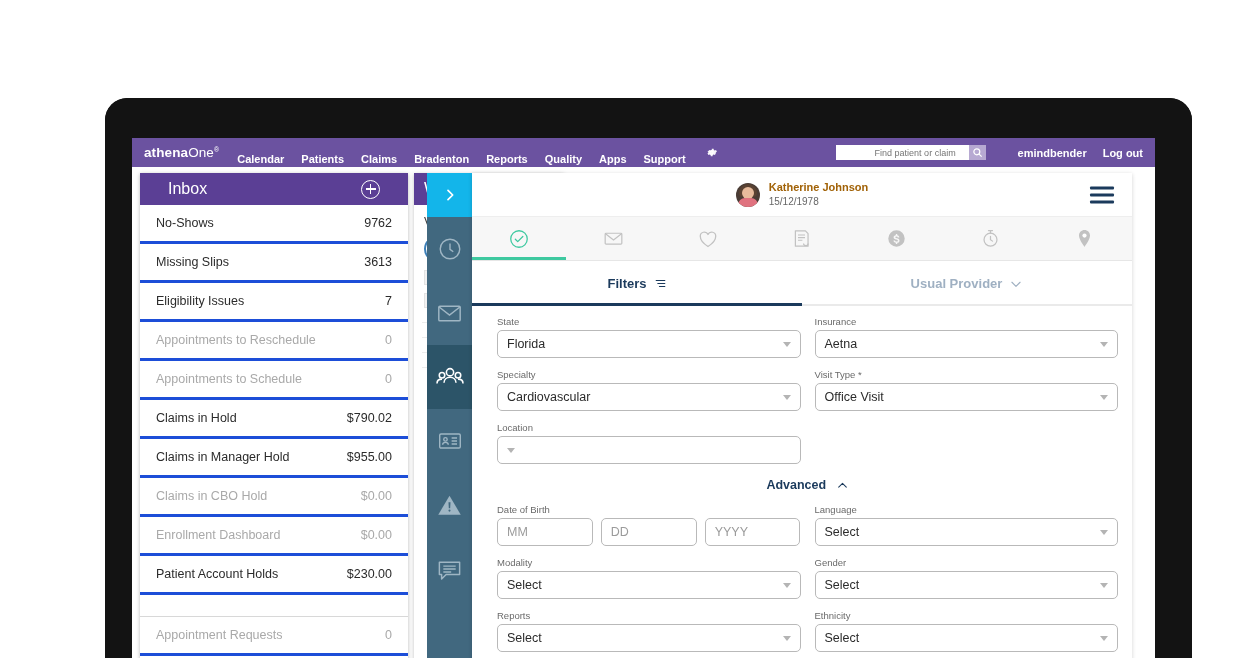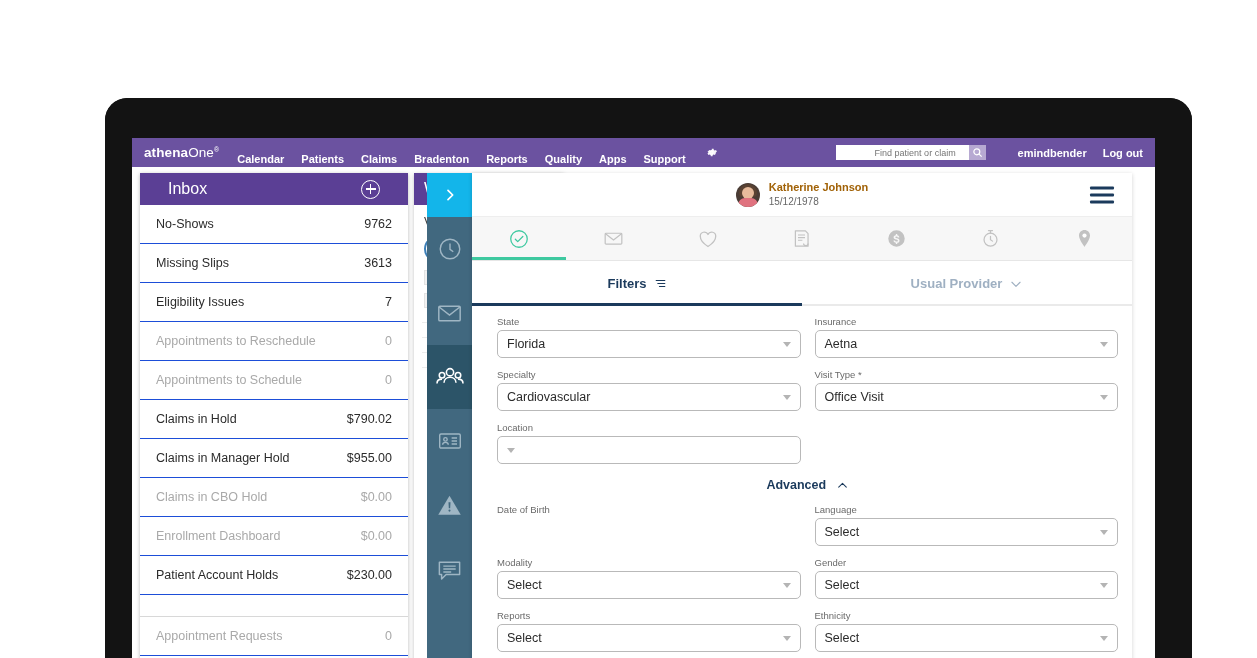--- a/index.html
+++ b/index.html
@@ -96,21 +96,21 @@
     width: 19px; height: 19px; border-radius: 50%;
     border: 1.4px solid #fff; position: relative; cursor: pointer;
   }
   .plus-circle:before, .plus-circle:after {
     content: ''; position: absolute; background: #fff;
   }
   .plus-circle:before { left: 3.5px; right: 3.5px; top: 7.8px; height: 1.4px; }
   .plus-circle:after { top: 3.5px; bottom: 3.5px; left: 7.8px; width: 1.4px; }
   .inbox-row {
     height: 39px; display: flex; align-items: center;
-    padding: 0 16px; border-bottom: 1px solid #1d4ed8;
+    padding: 0 16px; border-bottom: 3px solid #1d4ed8;
     font-size: 12.5px; color: #2b2b2b; cursor: pointer;
   }
   .inbox-row .lbl { flex: 1; }
   .inbox-row.dim { color: #a9a9a9; }
   .inbox-row .val { font-weight: normal; }
   .inbox-gap { height: 22px; border-bottom: 1px solid #d8d8d8; }
 
   
   .ghost-panel {
     position: absolute; left: 282px; top: 35px;
@@ -603,20 +603,31 @@
           <span class="chev">
             <svg width="13" height="13" viewBox="0 0 24 24" fill="none" stroke="#1b3a5c" stroke-width="1.9" stroke-linecap="round" stroke-linejoin="round" style="display:inline-block;vertical-align:middle">
               <path d="M5 15l7-7 7 7"></path>
             </svg>
           </span>
         </div>
 
         <div class="row">
           <div class="col">
             <span class="flabel">Date of Birth</span>
+            <div class="dob-row">
+              <div class="fctl">
+                <span class="ph">MM</span>
+              </div>
+              <div class="fctl">
+                <span class="ph">DD</span>
+              </div>
+              <div class="fctl">
+                <span class="ph">YYYY</span>
+              </div>
+            </div>
           </div>
           <div class="col">
             <span class="flabel">Language</span>
             <div class="fctl">
               <span class="txt">Select</span>
               <span class="caret"></span>
             </div>
           </div>
         </div>
 

